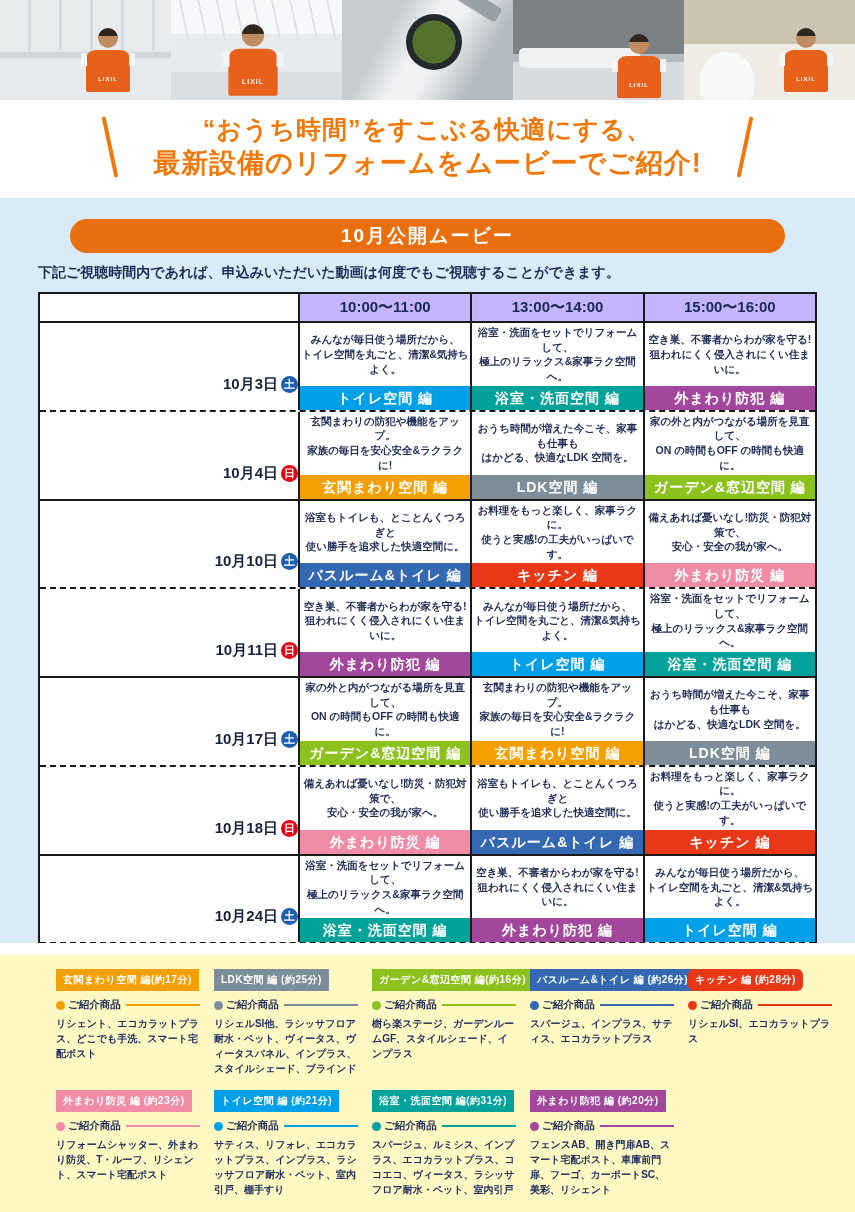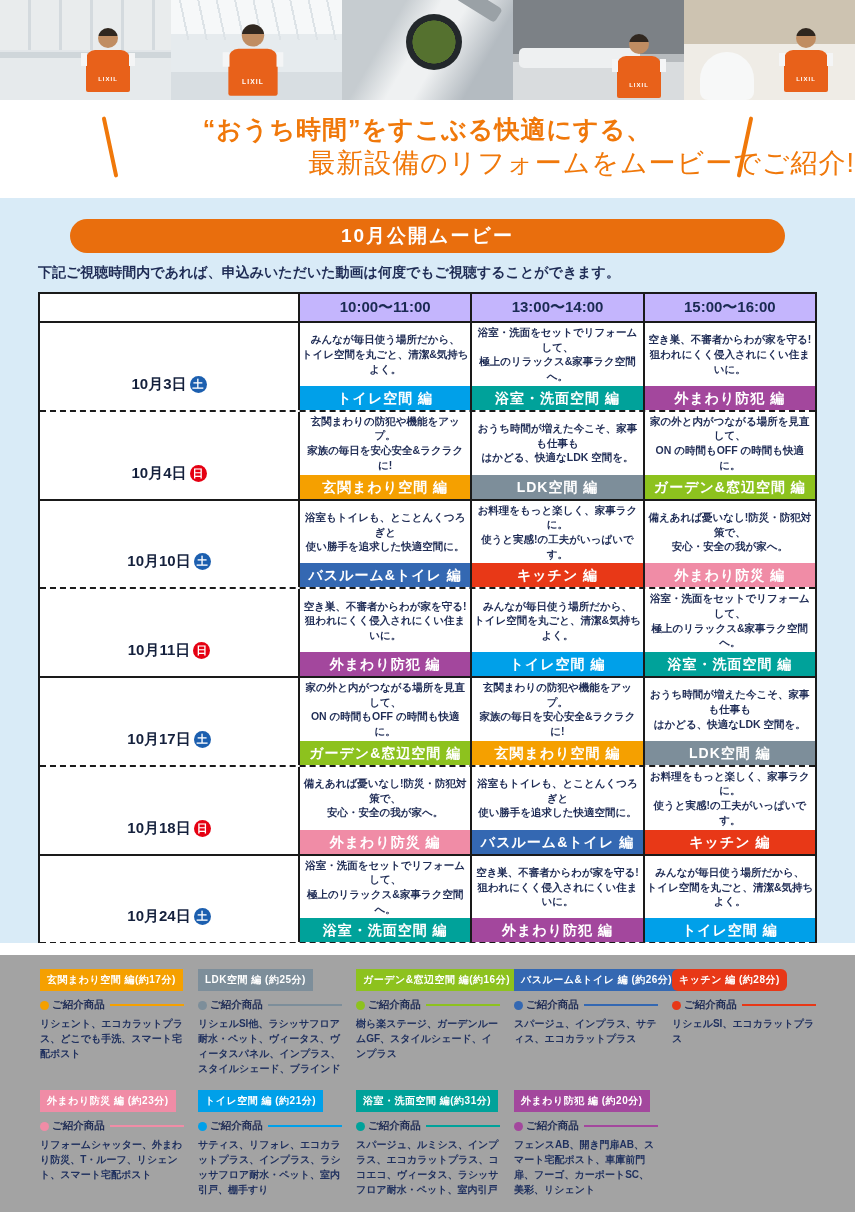--- a/index.html
+++ b/index.html
@@ -43,49 +43,49 @@
   .figure .apron::before { left:-5px; } .figure .apron::after { right:-5px; }
   .wm { position:absolute; left:50%; bottom:10px; transform:translateX(-50%);
     color:#fff; font-size:6px; font-weight:700; letter-spacing:1px; white-space:nowrap; }
 
   
   .title-sec { height:98px; position:relative; background:#fff; padding-top:13px; }
   .slash { position:absolute; width:4px; height:62px; border-radius:2px; background:#F0780A; top:16px; }
   .slash-l { left:108px; transform:rotate(-12deg); }
   .slash-r { right:108px; transform:rotate(12deg); }
   .title-l1 { text-align:center; font-size:25px; font-weight:800; color:#F0780A; letter-spacing:1px; line-height:1.3; }
-  .title-l2 { text-align:right; font-size:27px; font-weight:400; color:#F0780A; letter-spacing:1px; line-height:1.3; }
+  .title-l2 { text-align:center; font-size:27px; font-weight:700; color:#F0780A; letter-spacing:1px; line-height:1.3; }
 
   
   .mid-panel { height:745px; background:#D9EBF7; padding:21px 38px 0; overflow:hidden; }
   .banner { width:715px; height:34px; margin:0 auto; border-radius:17px; background:#E96E0D;
     color:#fff; font-size:19px; font-weight:800; text-align:center; line-height:34px; letter-spacing:2px; }
   .subtitle { margin-top:11px; font-size:14px; font-weight:800; color:#1F2C55; }
   .sched { margin-top:10px; background:#fff; border:2px solid #1A1A1A; }
   .t-head, .t-row { display:grid; grid-template-columns:258px 1fr 1fr 1fr; }
   .t-head { height:27px; }
   .t-head .time { background:#c4b5fd; border-left:2px solid #1A1A1A; text-align:center;
     font-size:15px; font-weight:800; color:#1A2A52; line-height:26px; }
   .t-row { min-height:59px; }
   .t-row.solid-top { border-top:2px solid #1A1A1A; }
   .t-row.dashed-top { border-top:2px dashed #1A1A1A; }
-  .date-cell { display:flex; align-items:center; justify-content:center;
+  .date-cell { display:flex; align-items:center; justify-content:flex-end;
     font-size:15px; font-weight:800; color:#14203C;margin-top:36px; }
   .day-badge { width:17px; height:17px; margin-left:3px; border-radius:50%;
     color:#fff; font-size:11px; font-weight:800; text-align:center; line-height:17px; }
   .slot-cell { border-left:2px solid #1A1A1A; display:flex; flex-direction:column; }
   .desc { flex:1; display:flex; flex-direction:column; justify-content:center;
     font-size:10.5px; font-weight:700; color:#1F2C55; text-align:center; line-height:1.4; padding:2px 1px; }
   .band { height:24px; line-height:24px; text-align:center; color:#fff;
     font-size:14px; font-weight:800; letter-spacing:1px; }
 
   .gap { height:12px; background:#fff; }
 
   
-  .footer-panel { height:257px; background:#a3a3a3; padding:14px 40px 0; overflow:hidden; }
+  .footer-panel { height:257px; background:#fef9c3; padding:14px 56px 0; overflow:hidden; }
   .f-row { display:grid; grid-template-columns:repeat(5,144px); column-gap:14px; margin-bottom:14px; align-items:start; }
   .f-sec { }
   .f-head { display:inline-block; padding:4px 7px; color:#fff; font-size:10px; font-weight:800; letter-spacing:0.5px; white-space:nowrap; }
   .f-intro { display:flex; align-items:center; margin-top:7px; }
   .f-bullet { width:9px; height:9px; border-radius:50%; margin-right:3px; flex:none; }
   .f-intro-label { font-size:10.5px; font-weight:800; color:#1F2C55; white-space:nowrap; }
   .f-rule { flex:1; height:2px; margin-left:5px; }
   .f-products { margin-top:4px; font-size:10px; font-weight:600; color:#20315F; line-height:1.5; }
 </style>
 </head>

